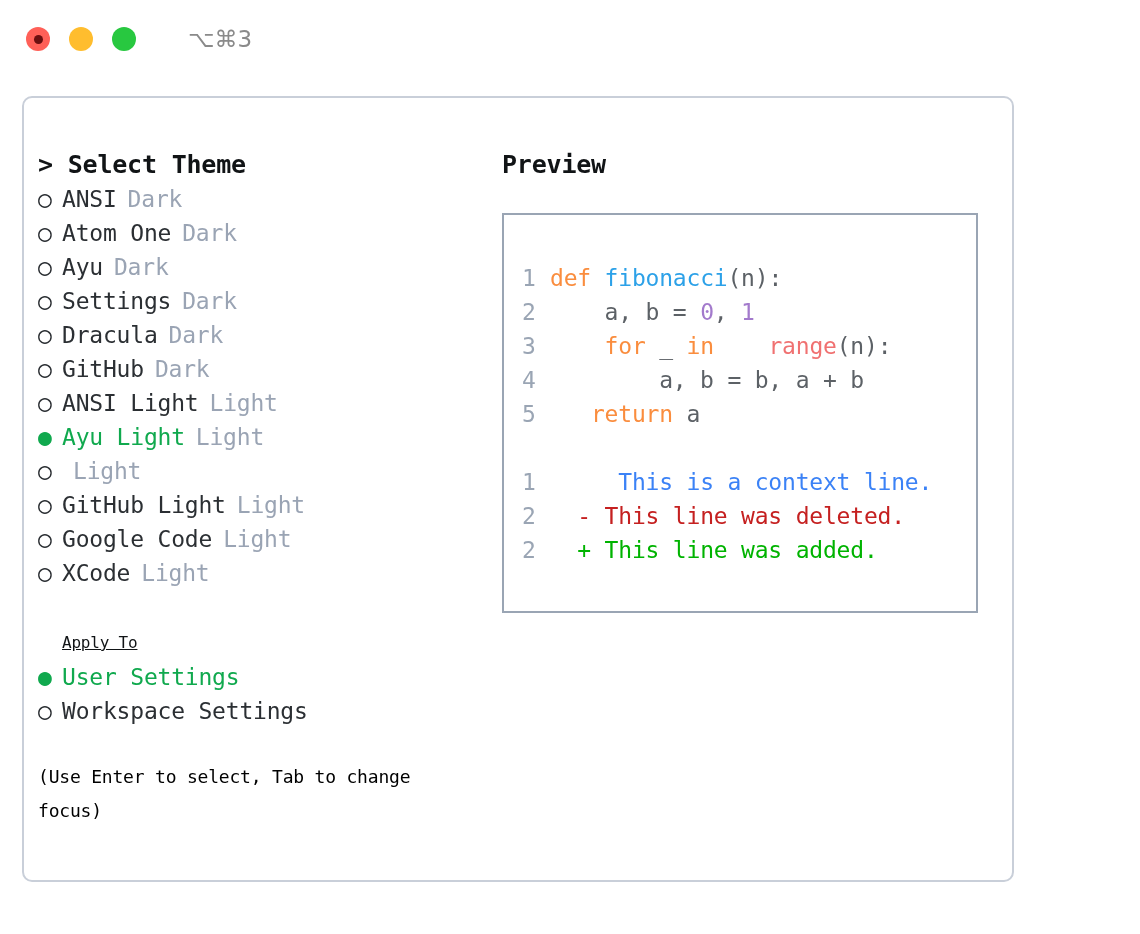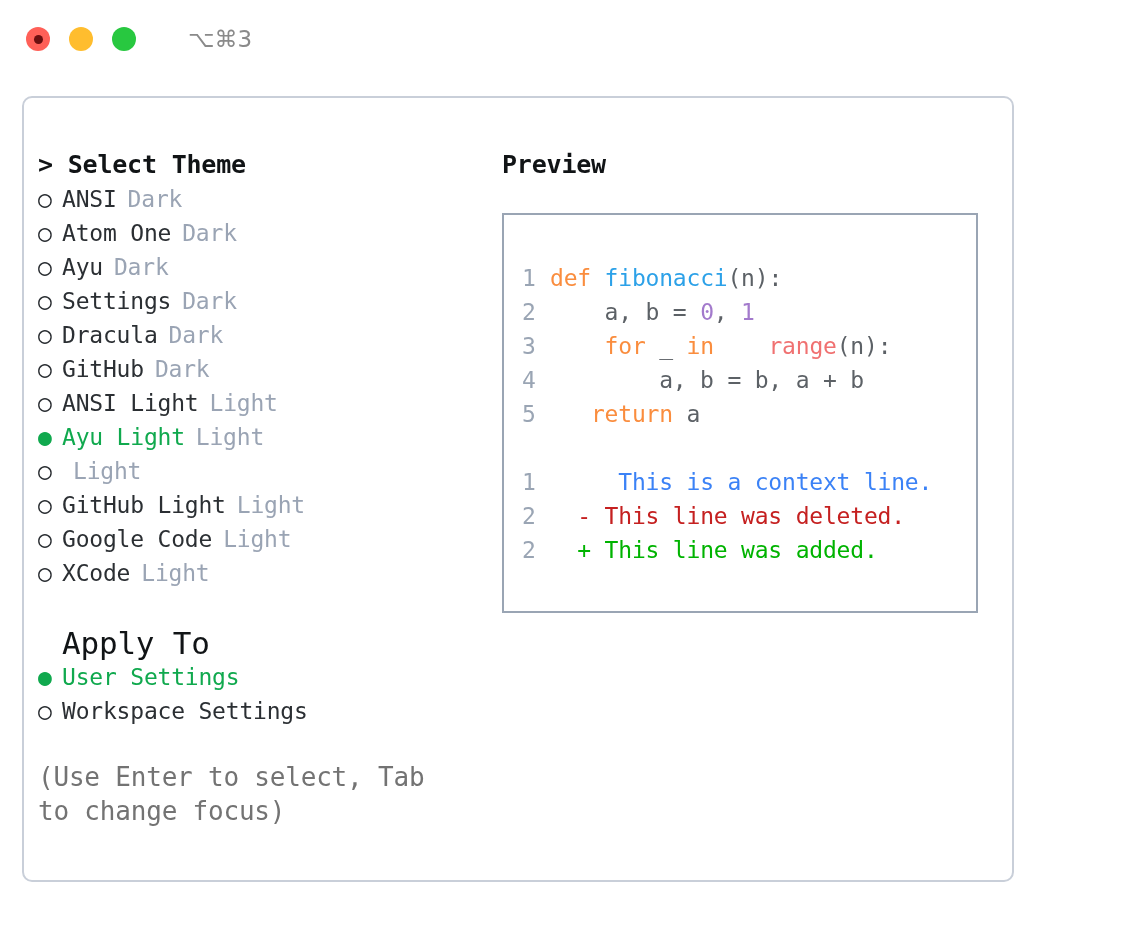--- a/index.html
+++ b/index.html
@@ -48,27 +48,27 @@
   .opt {
     display:flex; align-items:baseline; font-size:23px; line-height:34px;
     color:#2b2f33; white-space:pre; letter-spacing:-0.2px;
   }
   .opt .bullet { width:24px; flex:0 0 24px; text-align:left; }
   .opt .label { }
   .opt.selected { color:#10a94e; }
   .opt.selected .bullet { color:#10a94e; }
   .badge { color:#9aa4b4; margin-left:11px; }
   .section-head {
-    font-size:31px; color:#111416; line-height:34px; white-space:pre;
-    padding-left:24px; letter-spacing:-0.2px;
+    font-size:16px; color:#111416; line-height:34px; white-space:pre;
+    padding-left:24px; letter-spacing:-0.2px;text-decoration:underline;
   }
   .gap-lg { height:36px; }
   .gap-md { height:32px; }
   .hint {
-    font-size:26px; color:#737373; line-height:34px; width:400px;
+    font-size:18px; color:#000000; line-height:34px; width:400px;
     letter-spacing:-0.2px;
   }
   
   .right-col { position:absolute; left:478px; top:50px; width:500px; }
   .preview-title {
     font-size:25px; font-weight:bold; color:#111416; line-height:34px;
     letter-spacing:-0.2px;
   }
   .preview-box {
     margin-top:31px; width:476px; height:400px;

